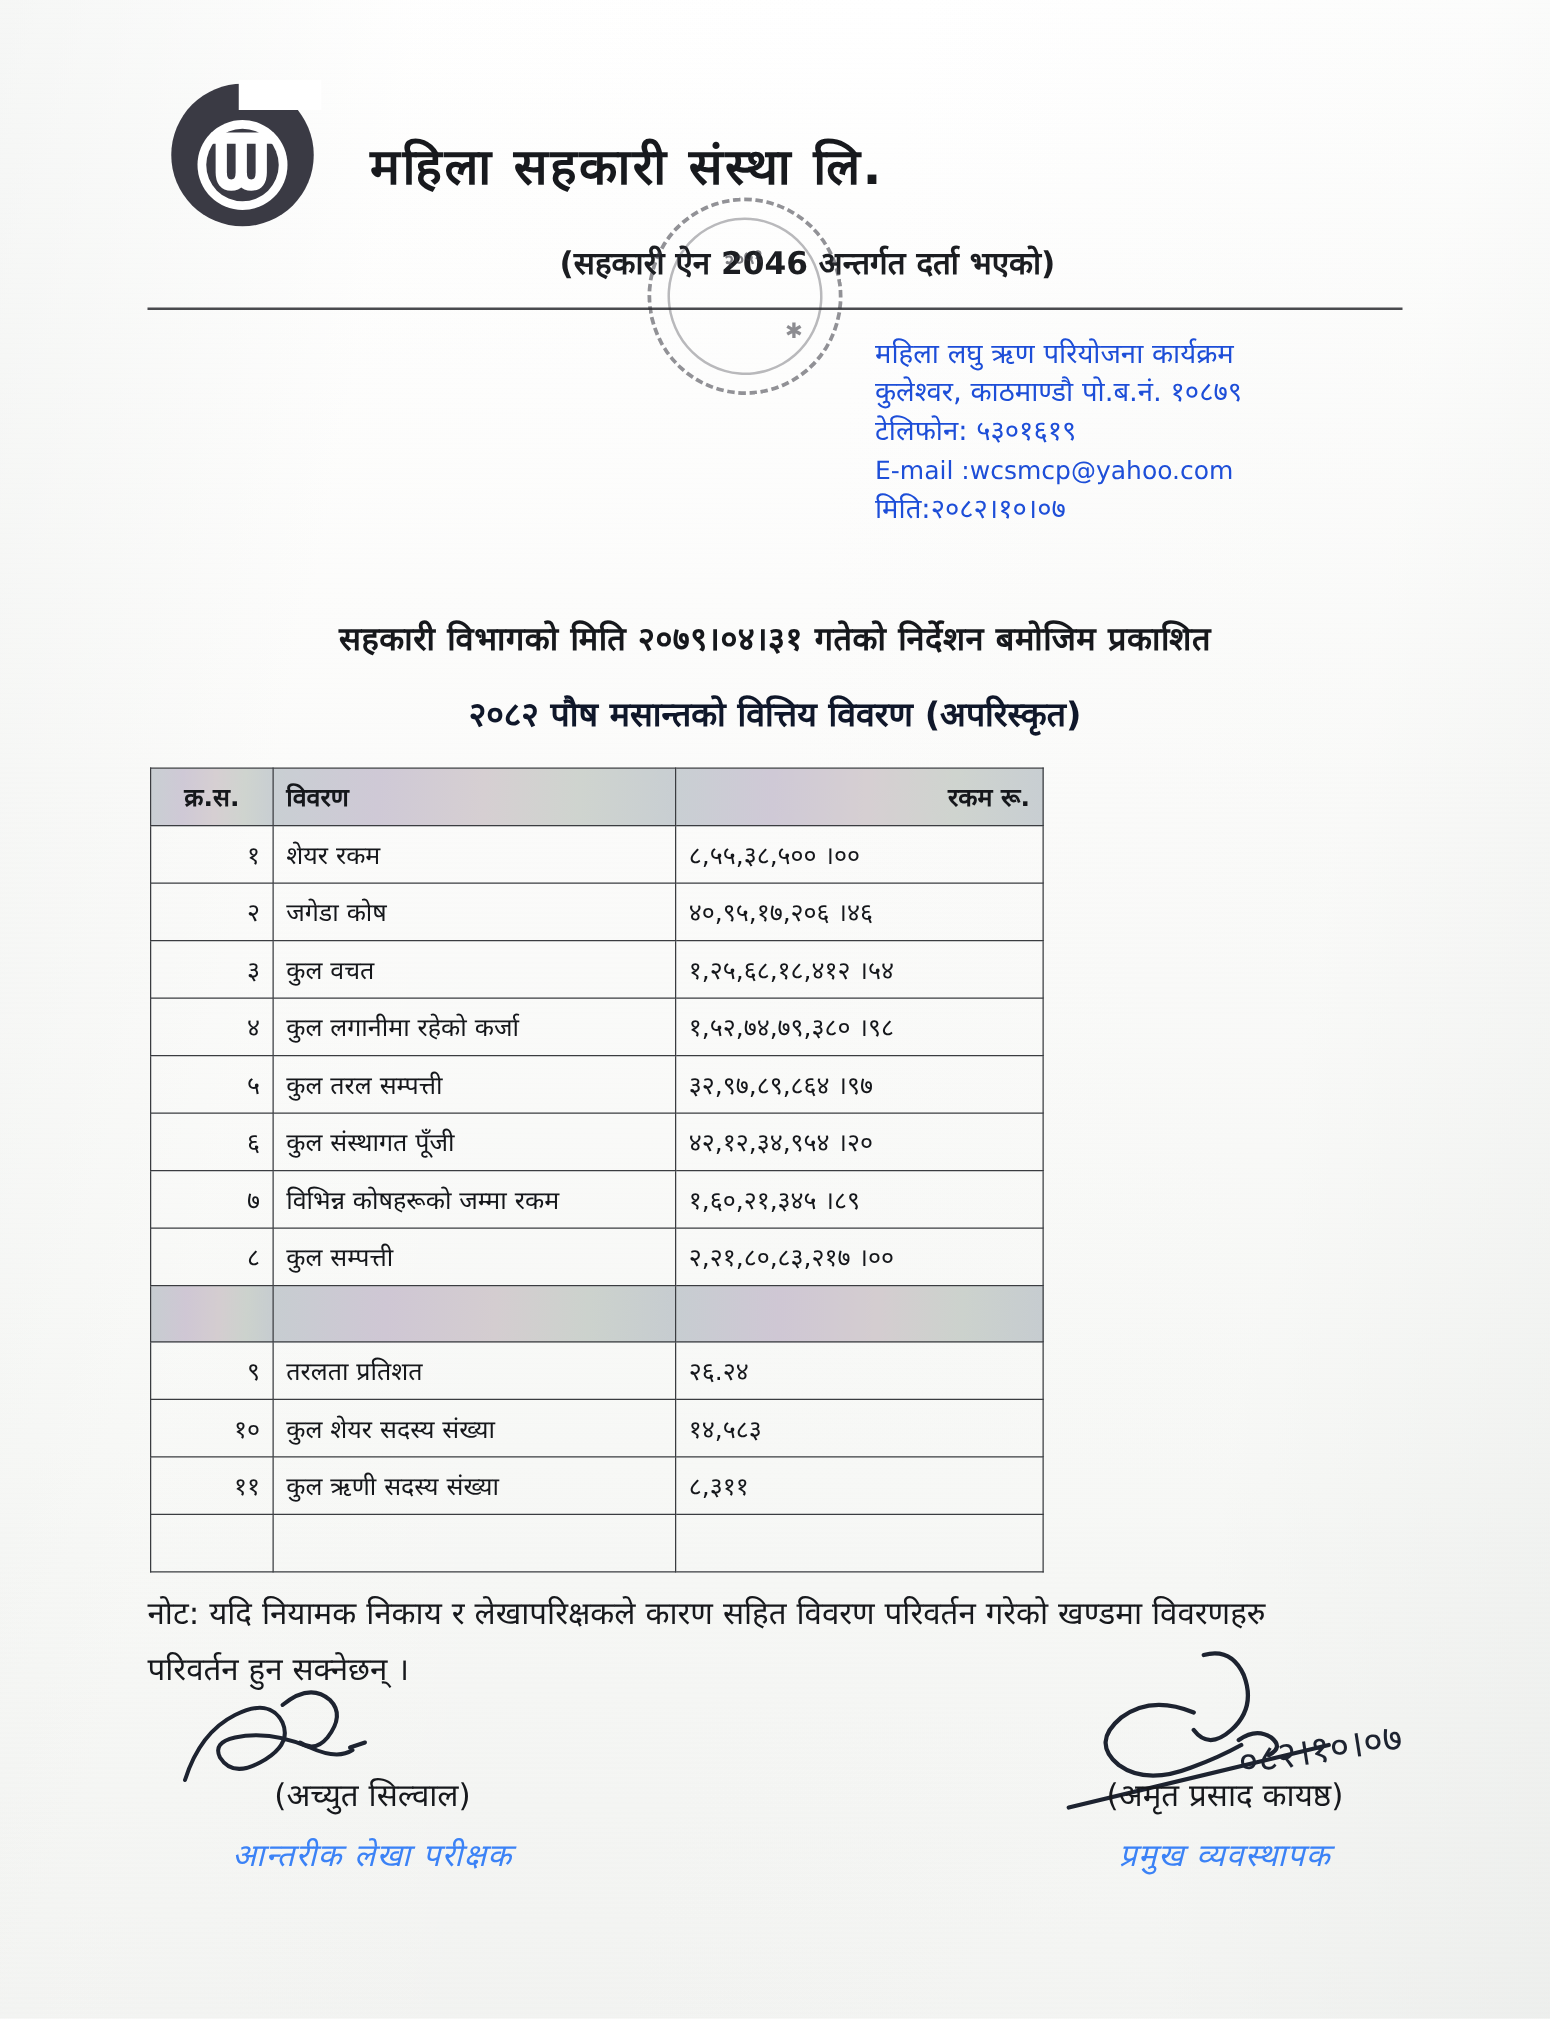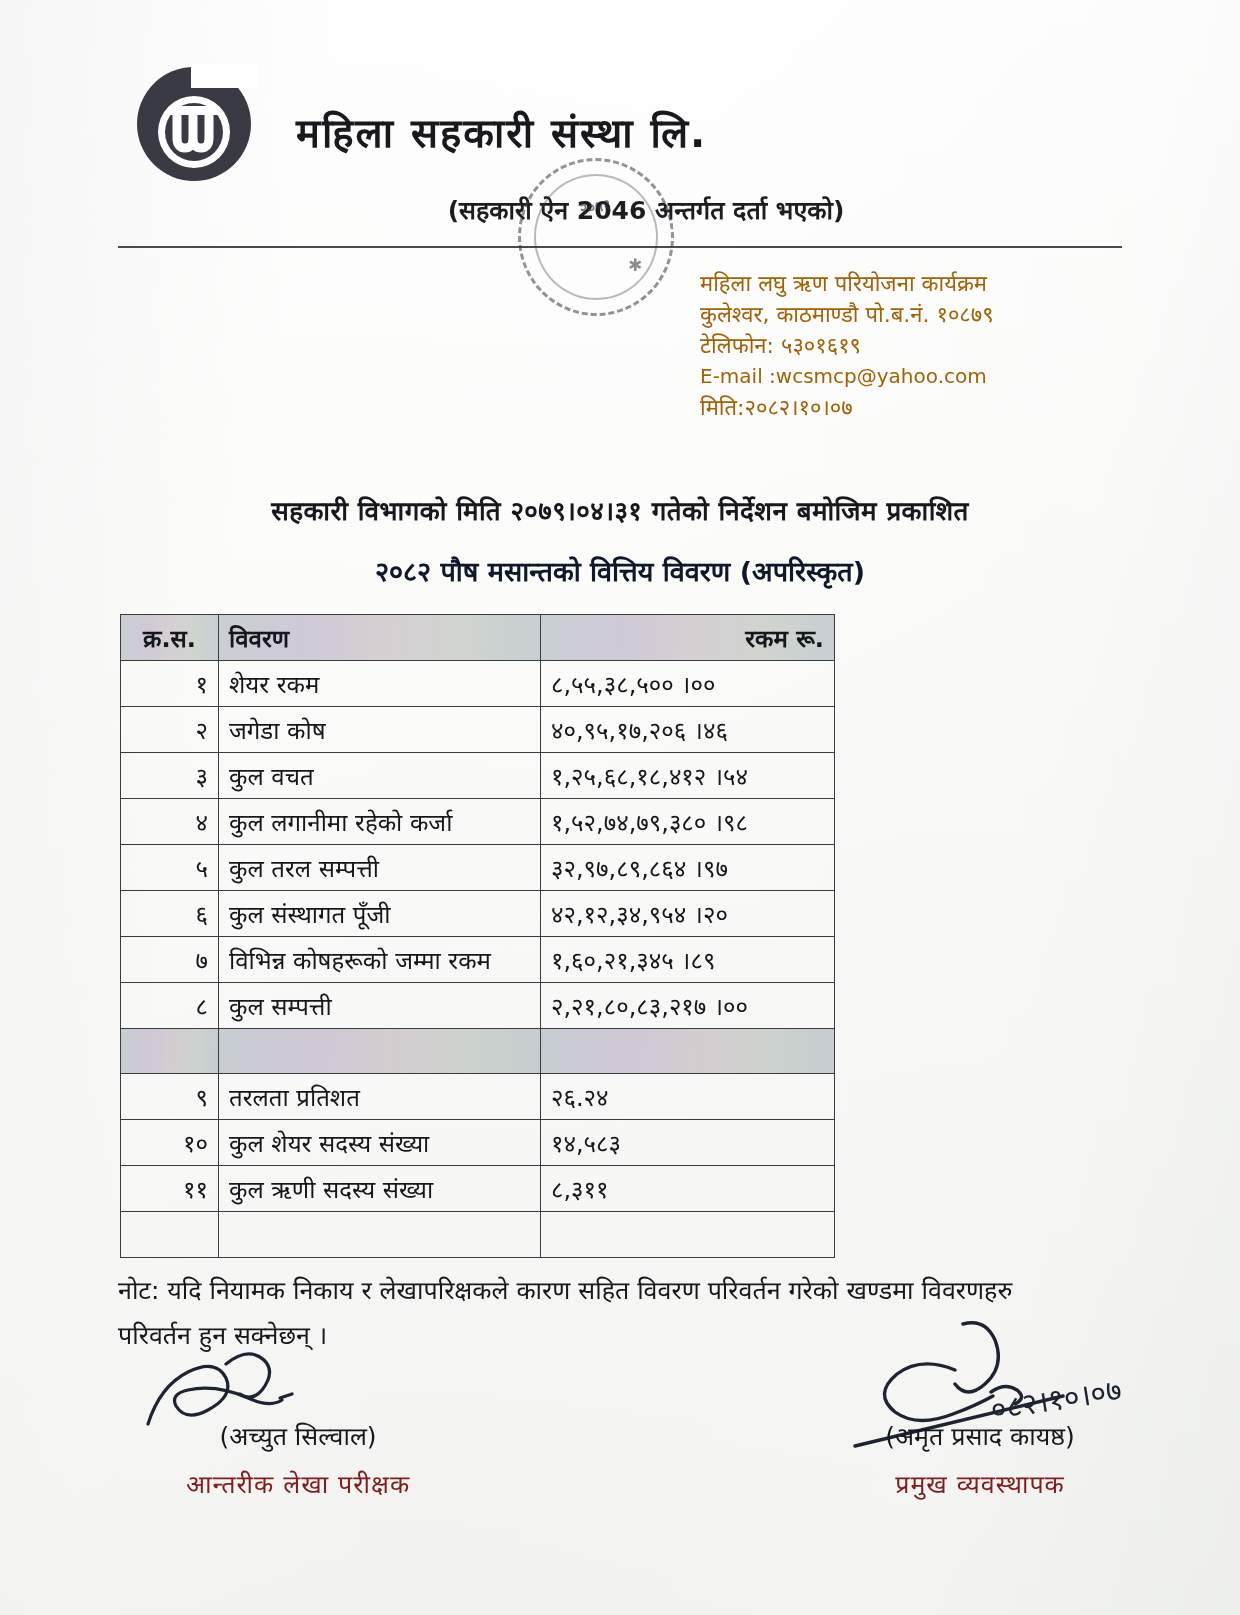--- a/index.html
+++ b/index.html
@@ -122,21 +122,21 @@
   
   .address {
     position: absolute;
     left: 700px;
     top: 268px;
     width: 420px;
   }
   .address div {
     font-size: 22px;
     line-height: 31px;
-    color: #a16207;
+    color: #1d4ed8;
     white-space: nowrap;
   }
   .address div.latin {
     font-size: 20px;
     font-family: "DejaVu Sans", "Liberation Sans", sans-serif;
   }
 
   
   .doc-title-1 {
     position: absolute;
@@ -168,21 +168,21 @@
   }
   table.fin {
     border-collapse: collapse;
     width: 100%;
     table-layout: fixed;
   }
   table.fin th, table.fin td {
     border: 1.5px solid #3a3c40;
     padding: 0 10px;
     height: 45px;
-    font-size: 24px;
+    font-size: 20px;
     color: #15171b;
     vertical-align: middle;
   }
   col.c-sn  { width: 98px; }
   col.c-desc{ width: 322px; }
   col.c-amt { width: 294px; }
 
   thead th {
     background: linear-gradient(92deg, #c9cfd3 0%, #cfc9d6 26%, #d6cfd2 52%, #cfd4cf 76%, #c8ced2 100%);
     font-weight: 700;
@@ -231,22 +231,23 @@
   }
   .sig-name {
     font-size: 25px;
     color: #16181c;
     white-space: nowrap;
   }
   .sig-role {
     font-size: 25px;
     margin-top: 14px;
     letter-spacing: 1px;
-    color: #7f1d1d;
-    white-space: nowrap;
+    color: #3b82f6;
+    white-space: nowrap;
+    font-style: italic;
   }
   .ink { position: absolute; pointer-events: none; }
   .ink-left  { left: 130px; top: 1338px; width: 220px; height: 110px; }
   .ink-right { left: 835px; top: 1318px; width: 320px; height: 140px; }
   .ink-date {
     position: absolute;
     left: 990px;
     top: 1378px;
     font-size: 30px;
     color: #1d2330;

